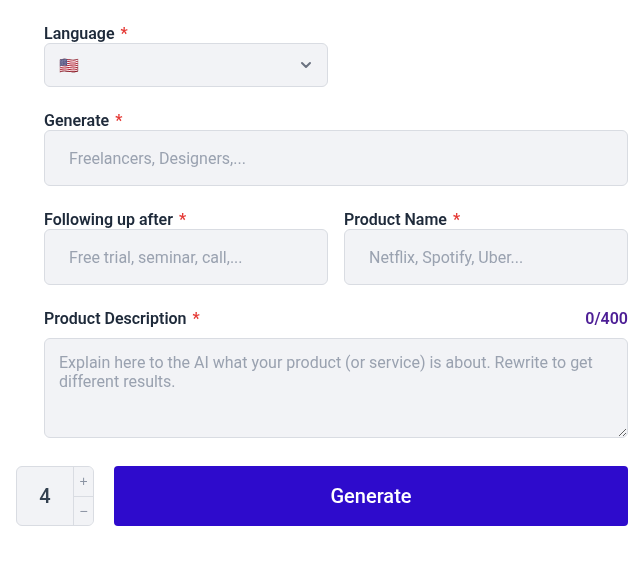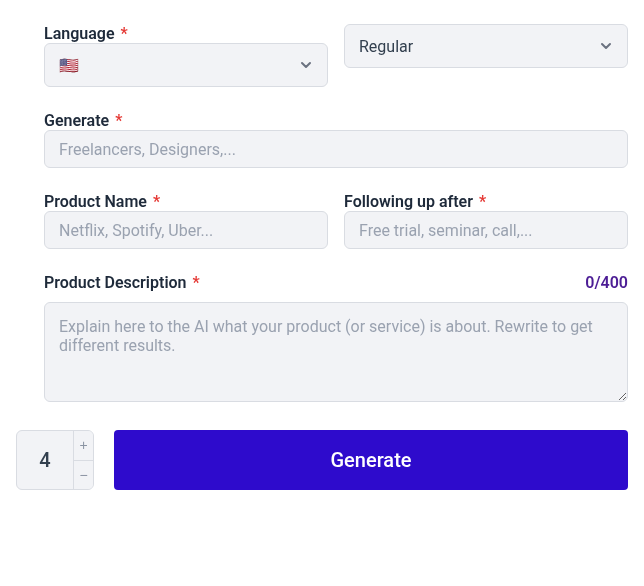--- a/index.html
+++ b/index.html
@@ -67,25 +67,25 @@
       right: 14px;
       top: 50%;
       transform: translateY(-50%);
       pointer-events: none;
     }
     .chevron svg {
       display: block;
     }
     .text-input {
       width: 100%;
-      height: 38px;
-      background: #f2f3f6;
-      border: 1px solid #d9dce2;
-      border-radius: 6px;
-      padding: 0 14px;
+      height: 56px;
+      background: #f2f3f6;
+      border: 1px solid #d9dce2;
+      border-radius: 6px;
+      padding: 0 24px;
       font-size: 16px;
       color: #33404f;
       font-family: inherit;
     }
     .text-input::placeholder {
       color: #9aa2b0;
     }
     .counter {
       font-size: 16px;
       font-weight: 600;
@@ -179,59 +179,49 @@
       </div>
       <span class="chevron">
         <svg width="16" height="16" viewBox="0 0 16 16">
             <path d="M4 6l4 4 4-4" stroke="#6b7280" stroke-width="2" fill="none" stroke-linecap="round" stroke-linejoin="round"></path>
           </svg>
       </span>
     </div>
   </div>
 
   <div class="form-group">
-    <div class="select-wrapper">
-      <div class="select-field">
-        <span>Regular</span>
-      </div>
-      <span class="chevron">
-        <svg width="16" height="16" viewBox="0 0 16 16">
-            <path d="M4 6l4 4 4-4" stroke="#6b7280" stroke-width="2" fill="none" stroke-linecap="round" stroke-linejoin="round"></path>
-          </svg>
-      </span>
-    </div>
   </div>
 </div>
 
 <div class="form-row">
 
   <div class="form-group">
     <label>
       <span>Generate</span>
       <span class="required">*</span>
     </label>
     <input type="text" class="text-input" placeholder="Freelancers, Designers,..." style="">
   </div>
 </div>
 
 <div class="form-row">
   <div class="form-group">
     <label>
+      <span>Following up after</span>
+      <span class="required">*</span>
+    </label>
+    <input type="text" class="text-input" placeholder="Free trial, seminar, call,..." style="">
+  </div>
+
+  <div class="form-group">
+    <label>
       <span>Product Name</span>
       <span class="required">*</span>
     </label>
     <input type="text" class="text-input" placeholder="Netflix, Spotify, Uber..." style="">
-  </div>
-
-  <div class="form-group">
-    <label>
-      <span>Following up after</span>
-      <span class="required">*</span>
-    </label>
-    <input type="text" class="text-input" placeholder="Free trial, seminar, call,..." style="">
   </div>
 </div>
 
 <div class="form-row">
   <div class="form-group full">
     <div class="label-row">
       <label>
         <span>Product Description</span>
         <span class="required">*</span>
       </label>

